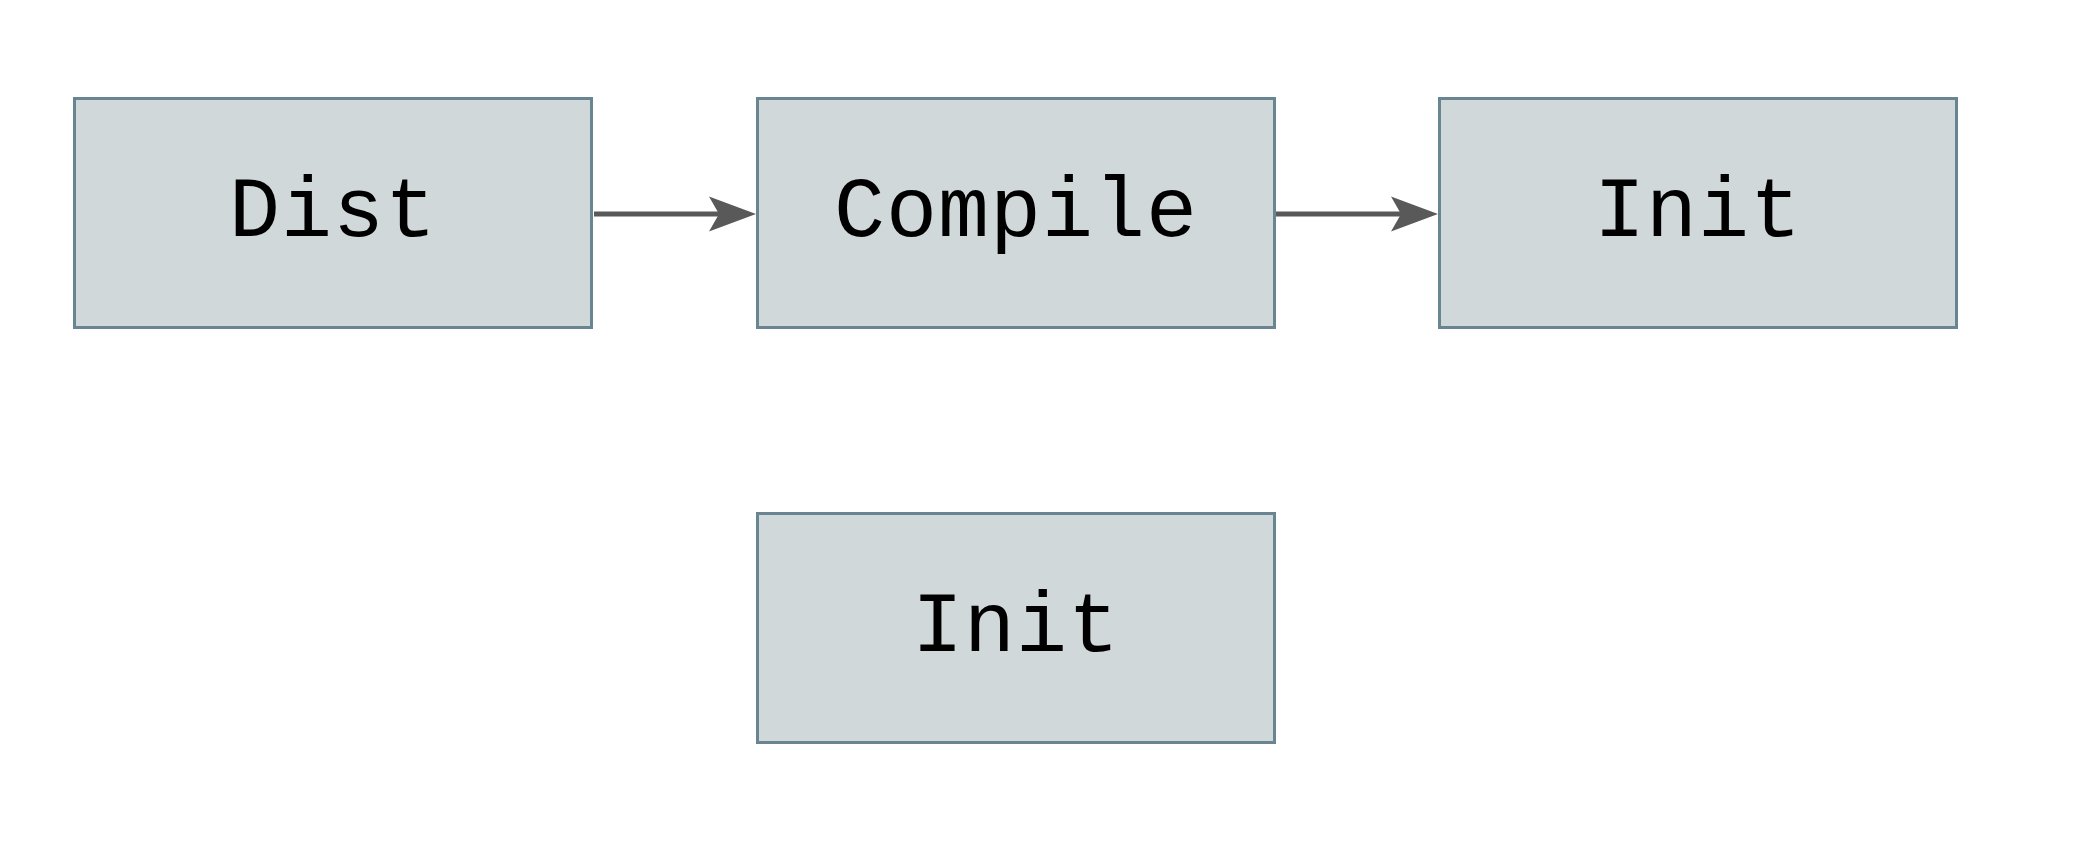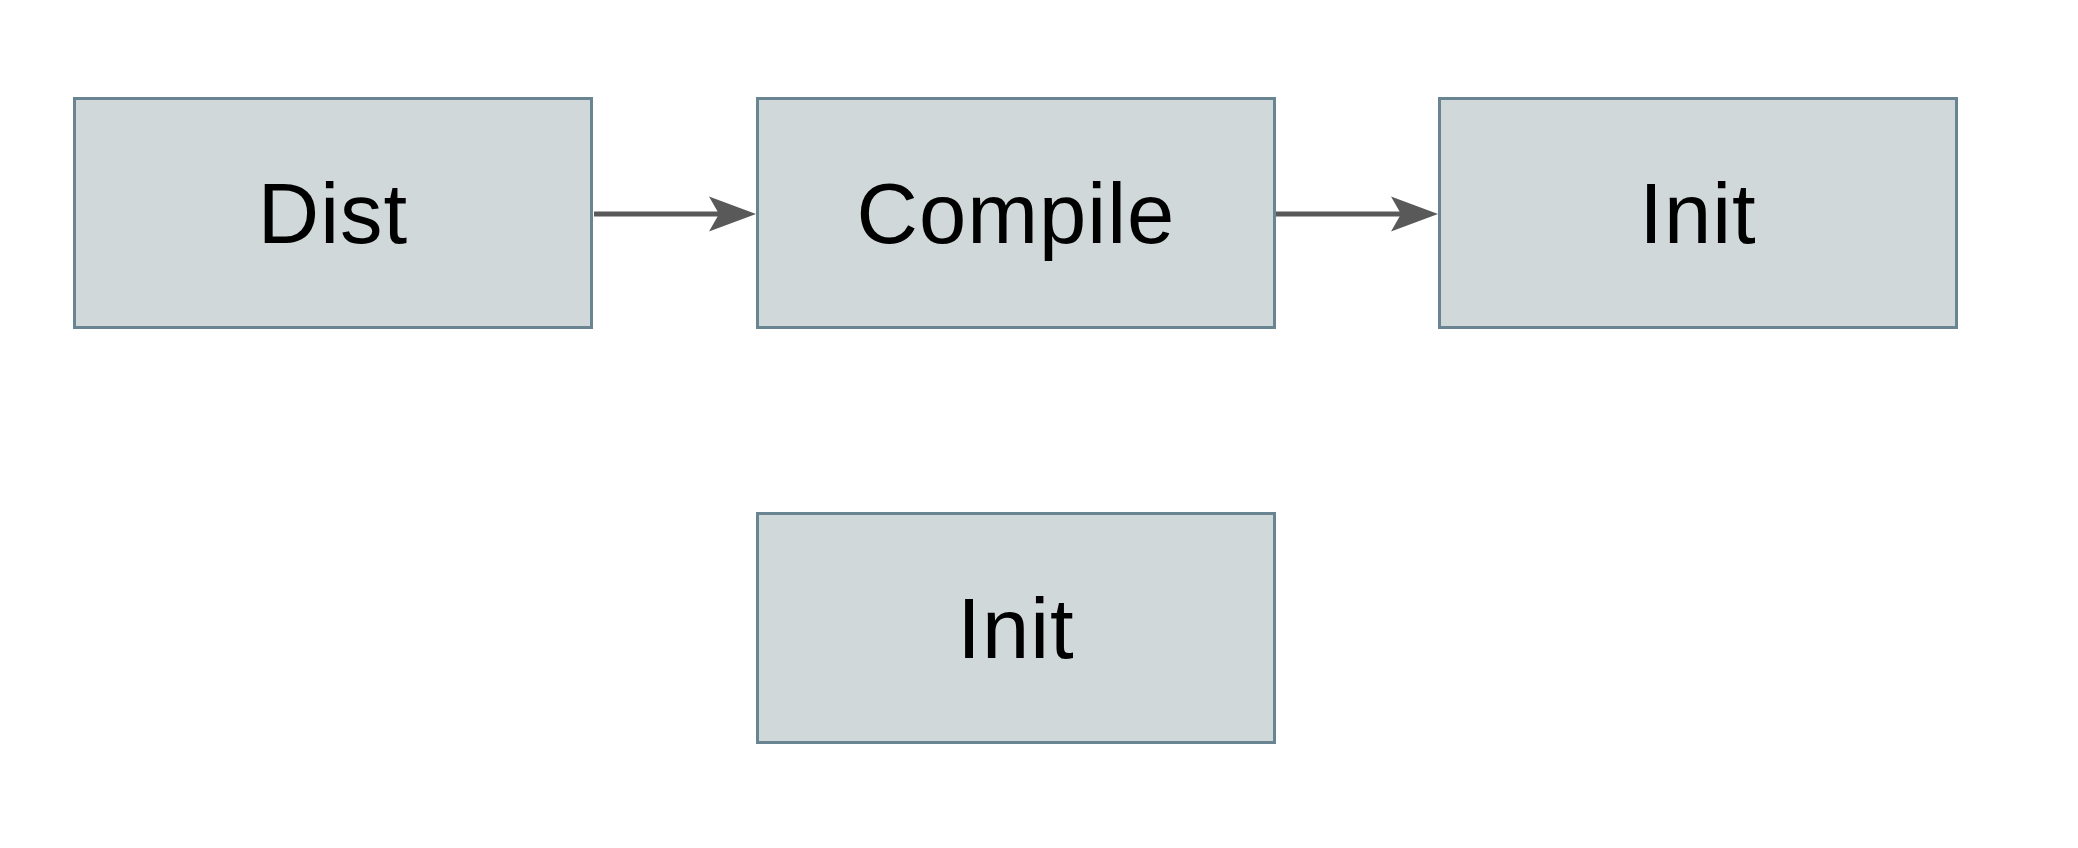--- a/index.html
+++ b/index.html
@@ -32,20 +32,21 @@
     display: flex;
     align-items: center;
     justify-content: center;
   }
   .node-label {
     font-size: 85px;
     line-height: 1;
     color: #000000;
     letter-spacing: 1px;
     user-select: none;
+    font-family: Liberation Mono, monospace;
   }
   .node-dist    { left: 73px;   top: 97px;  }
   .node-compile { left: 756px;  top: 97px;  }
   .node-init    { left: 1438px; top: 97px;  }
   .node-clean   { left: 756px;  top: 512px; }
 </style>
 </head>
 <body>
 
 <div class="canvas">

